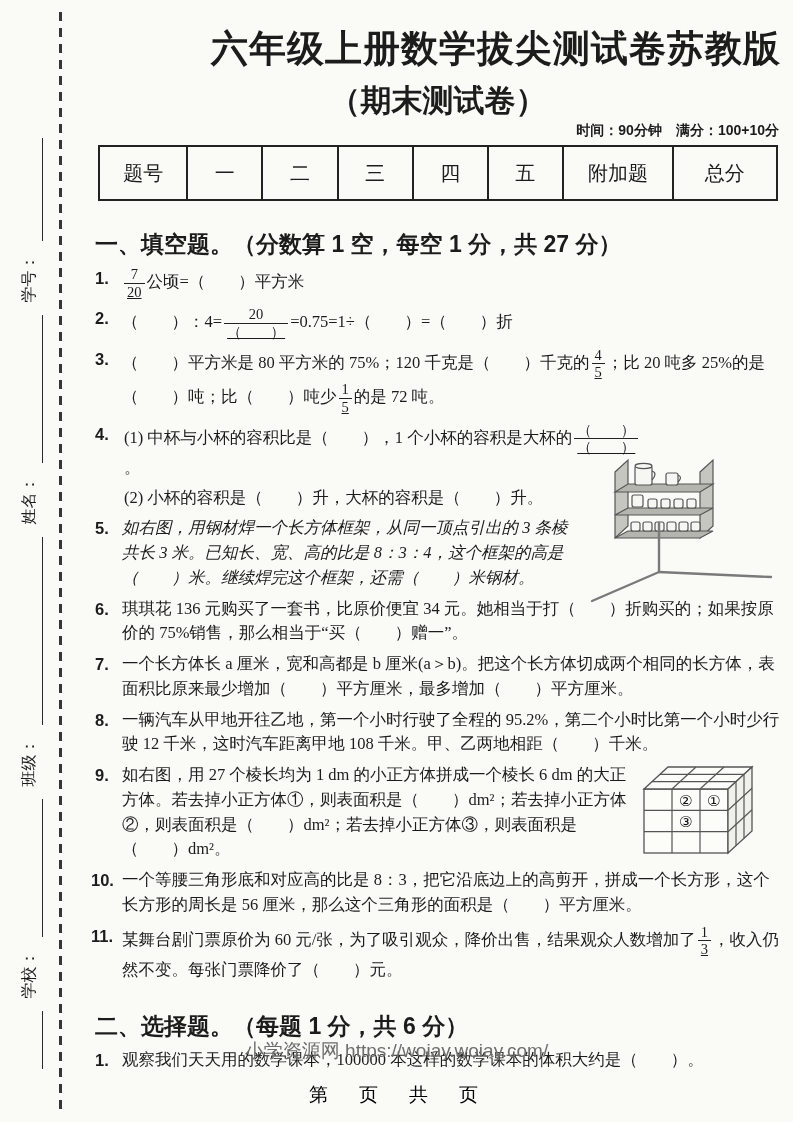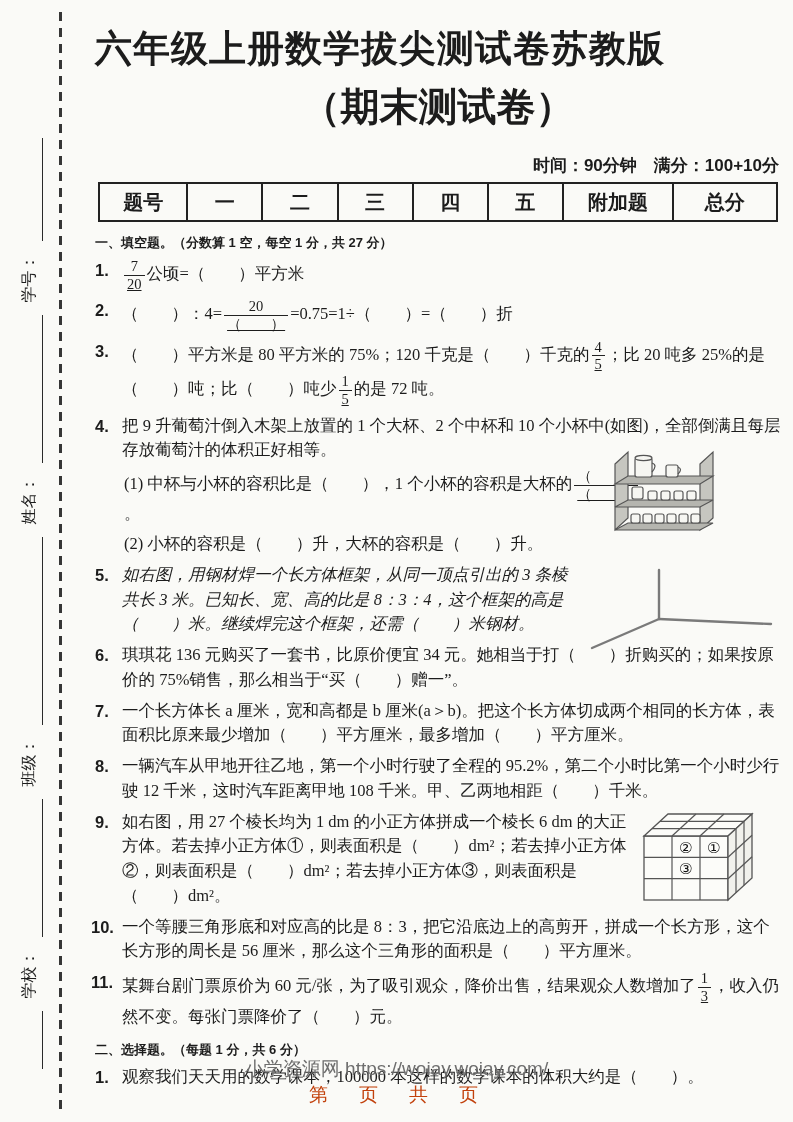--- a/index.html
+++ b/index.html
@@ -33,46 +33,46 @@
     font-size:16px;font-family:"Liberation Sans","DejaVu Sans",sans-serif;
   }
   .dashed-line{
     position:absolute;left:59px;top:12px;bottom:12px;width:2.5px;
     background:repeating-linear-gradient(to bottom,#363636 0 9px,transparent 9px 16px);
   }
 
   
   .content{position:absolute;left:95px;right:12px;top:0;}
   h1.title{
-    margin:24px 0 2px 0;text-align:left;
+    margin:24px 0 2px 0;text-align:right;
     font-family:"Liberation Sans","DejaVu Sans",sans-serif;
     font-size:37px;font-weight:bold;letter-spacing:1px;
   }
   h2.subtitle{
     margin:6px 0 0 0;text-align:center;
     font-family:"Liberation Sans","DejaVu Sans",sans-serif;
-    font-size:39px;font-weight:bold;
+    font-size:31px;font-weight:bold;
   }
   .meta{
-    text-align:right;font-weight:bold;font-size:17px;
-    font-family:"Liberation Sans","DejaVu Sans",sans-serif;
-    margin:20px 2px 5px 0;
+    text-align:right;font-weight:bold;font-size:14px;
+    font-family:"Liberation Sans","DejaVu Sans",sans-serif;
+    margin:0 2px 5px 0;
   }
   table.score-table{
     width:99%;border-collapse:collapse;table-layout:fixed;margin:0 auto;
     font-family:"Liberation Sans","DejaVu Sans",sans-serif;
   }
   table.score-table td{
     border:2px solid #222;height:36px;text-align:center;
-    font-size:20px;font-weight:bold;padding:0 2px;
+    font-size:20px;font-weight:normal;padding:8px 2px;
   }
   td.c0{width:13%;} td.cn{width:11%;} td.c6{width:16.5%;} td.c7{width:15.5%;}
 
   .sec-heading{
-    font-weight:bold;font-size:13px;margin:12px 0 6px 0;
+    font-weight:bold;font-size:23px;margin:28px 0 6px 0;
     font-family:"Liberation Sans","DejaVu Sans",sans-serif;
   }
   .q{position:relative;font-size:16.5px;line-height:1.5;margin:6px 0;padding-left:27px;}
   .q .no{position:absolute;left:0;top:0;font-weight:bold;font-family:"Liberation Sans","DejaVu Sans",sans-serif;}
   .q .no.wide{left:-4px;}
   .sub{margin:5px 0 0 2px;}
   .frac{
     display:inline-block;text-align:center;vertical-align:middle;
     line-height:1.15;font-size:0.88em;margin:0 2px;
   }
@@ -84,21 +84,21 @@
   .fig-corner{right:6px;top:4px;}
   .fig-cube{right:4px;top:-2px;}
   .pad-fig{padding-right:206px;font-style:italic;}
   .pad-cube{padding-right:152px;}
   .pad-shelf{padding-right:128px;}
 
   .options{display:flex;justify-content:space-between;padding:2px 14px 0 2px;}
 
   .footer{position:absolute;left:0;right:0;bottom:14px;text-align:center;}
   .footer .site{color:#6e6e6e;font-size:19px;font-family:"Liberation Sans","DejaVu Sans",sans-serif;}
-  .footer .pageno{color:#c2410c;font-size:19px;margin-top:0;letter-spacing:6px;
+  .footer .pageno{color:#000000;font-size:19px;margin-top:18px;letter-spacing:6px;
     font-family:"Liberation Sans","DejaVu Sans",sans-serif;}
 
   svg .ln{stroke:#555;stroke-width:1.2;fill:none;}
   svg .panel{fill:#c6c6c0;stroke:#555;stroke-width:1.2;}
   svg .board{fill:#b5b5af;stroke:#555;stroke-width:1.2;}
   svg .cup{fill:#f6f6f2;stroke:#555;stroke-width:1.2;}
   svg .rod{stroke:#7a7a7a;stroke-width:2.4;fill:none;stroke-linecap:round;}
   svg text.circ{font-size:15px;font-family:"DejaVu Sans",sans-serif;fill:#111;}
 </style>
 </head>
@@ -156,21 +156,20 @@
     <div class="q">
       <span class="no">2.</span><span>（　　）：4=</span><span class="frac"><span class="fn">20</span><span class="fd">（　　）</span></span><span>=0.75=1÷（　　）=（　　）折</span>
     </div>
 
     <div class="q">
       <span class="no">3.</span><span>（　　）平方米是 80 平方米的 75%；120 千克是（　　）千克的</span><span class="frac"><span class="fn">4</span><span class="fd">5</span></span><span>；比 20 吨多 25%的是（　　）吨；比（　　）吨少</span><span class="frac"><span class="fn">1</span><span class="fd">5</span></span><span>的是 72 吨。</span>
     </div>
 
     <div class="q">
       <span class="no">4.</span>
-      <div>把 9 升葡萄汁倒入木架上放置的 1 个大杯、2 个中杯和 10 个小杯中(如图)，全部倒满且每层存放葡萄汁的体积正好相等。</div>
       <div class="sub pad-shelf"><span>(1) 中杯与小杯的容积比是（　　），1 个小杯的容积是大杯的</span><span class="frac"><span class="fn">（　　）</span><span class="fd">（　　）</span></span><span>。</span></div>
       <div class="sub pad-shelf"><span>(2) 小杯的容积是（　　）升，大杯的容积是（　　）升。</span></div>
       <div class="fig fig-shelf">
         <svg width="102" height="90" viewBox="0 0 102 90">
           <polygon class="panel" points="2,16 15,4 15,70 2,82"></polygon>
           <polygon class="panel" points="87,16 100,4 100,70 87,82"></polygon>
           <polygon class="board" points="2,36 15,28 100,28 87,36"></polygon>
           <polygon class="board" points="2,59 15,52 100,52 87,59"></polygon>
           <polygon class="board" points="2,82 15,75 100,75 87,82"></polygon>
           <rect class="cup" x="22" y="10" width="17" height="19" rx="2"></rect>

